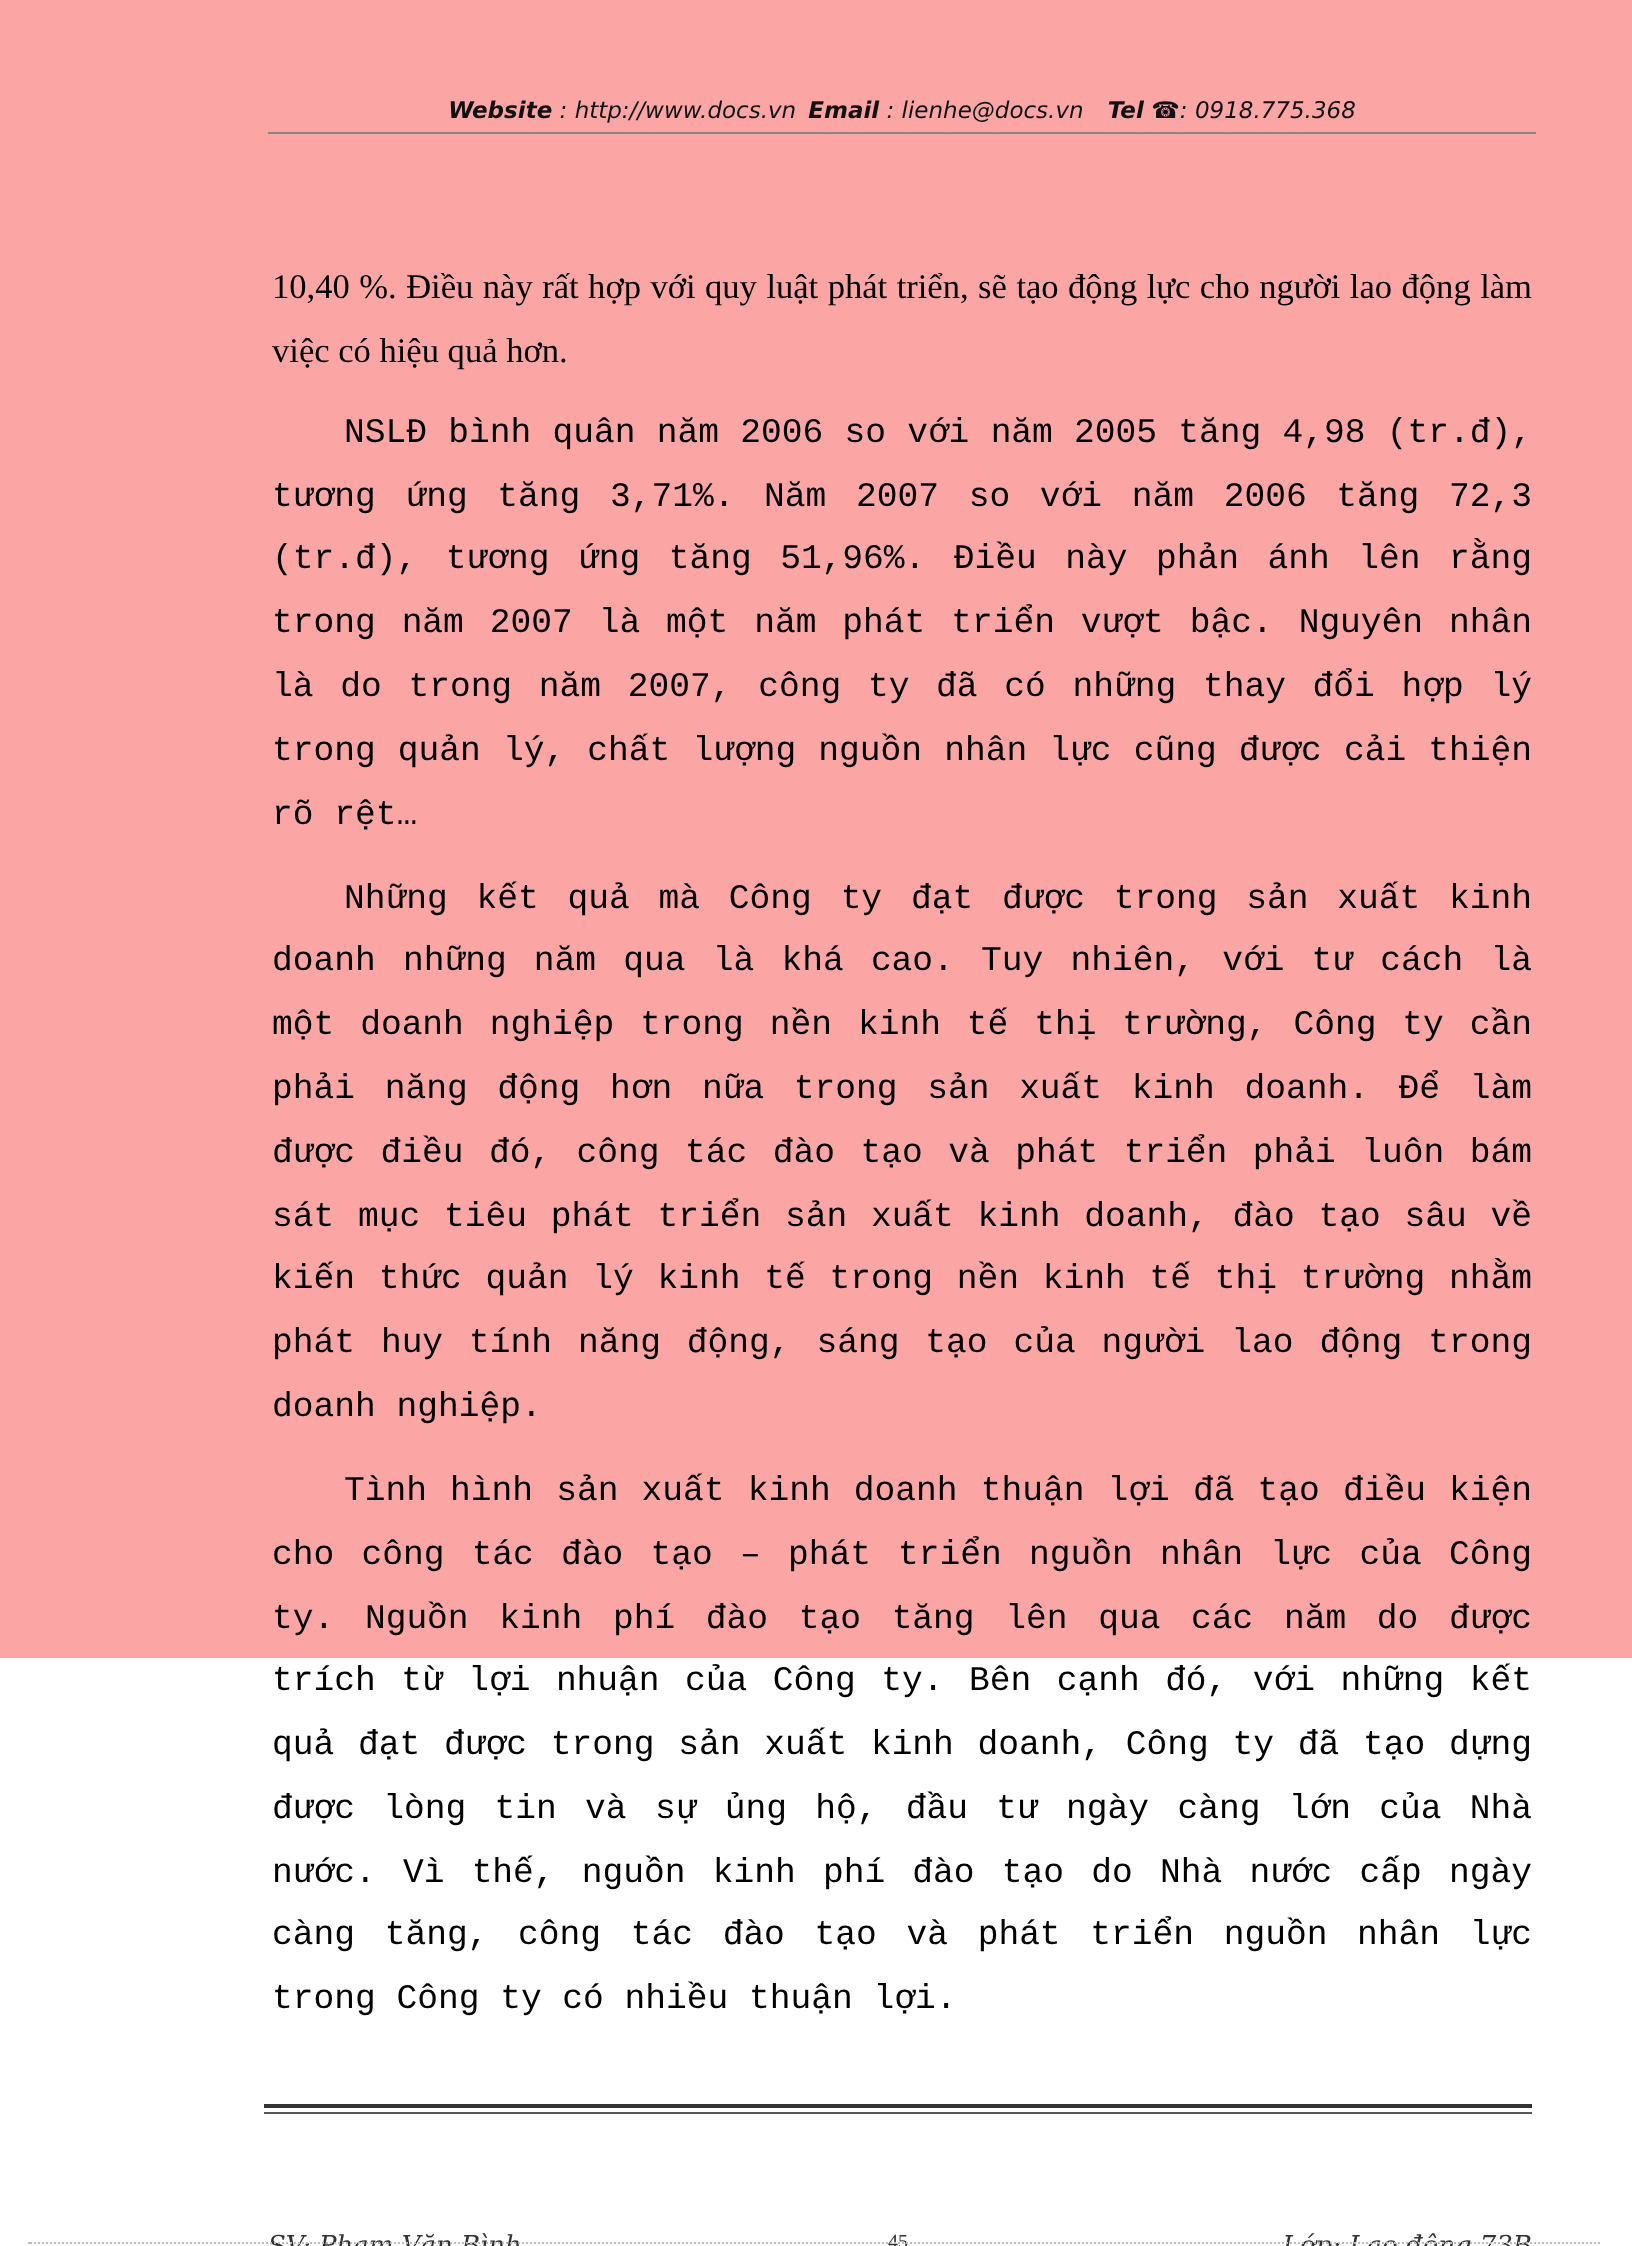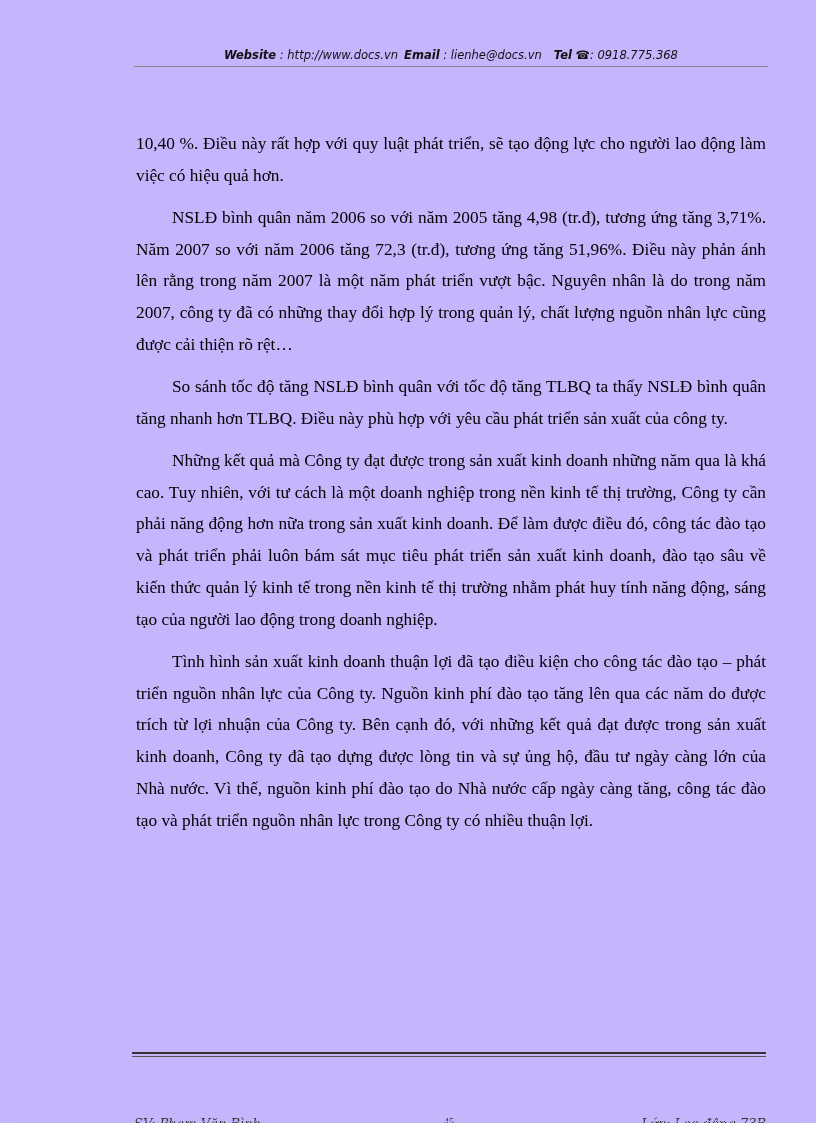--- a/index.html
+++ b/index.html
@@ -1,17 +1,17 @@
 <!DOCTYPE html>
 <html><head>
 <meta charset="utf-8">
 <style>
   html, body { margin: 0; padding: 0; background: #ffffff; }
   body { width: 816px; height: 1123px; position: relative; overflow: hidden; }
-  .page { position: absolute; left: 0; top: 0; width: 816px; height: 1123px; background: #c4b5fd; }
+  .page { position: absolute; left: 0; top: 0; width: 816px; height: 829px; background: #fca5a5; }
 
   .header {
     position: absolute; left: 134px; top: 48px; width: 634px;
     text-align: center;
     font-family: "DejaVu Sans", sans-serif;
     font-size: 11.5px; font-style: italic; color: #111;
     white-space: nowrap;
   }
   .header b { font-weight: bold; }
   .header .gap { display: inline-block; width: 6px; }
@@ -21,21 +21,21 @@
   }
 
   .body {
     position: absolute; left: 136px; top: 128px; width: 630px;
     font-family: "Liberation Serif", serif;
     font-size: 17.3px; color: #000;
     line-height: 31.8px;
     text-align: justify;
   }
   .body p { margin: 0 0 10.2px 0; text-indent: 0; }
-  .body p.indent { text-indent: 36px; }
+  .body p.indent { text-indent: 36px; font-family: Liberation Mono, monospace; }
 
   .footer-rule1 {
     position: absolute; left: 132px; top: 1052px; width: 634px; height: 0;
     border-top: 2px solid #333;
   }
   .footer-rule2 {
     position: absolute; left: 132px; top: 1056px; width: 634px; height: 0;
     border-top: 1px solid #555;
   }
   .footer {
@@ -58,21 +58,20 @@
 <div class="page">
 
   <div class="header">
     <b>Website</b><span> : </span><span>http://www.docs.vn</span><span class="gap"></span><b>Email</b><span>  : </span><span>lienhe@docs.vn</span><span class="gap"></span><span class="gap"></span><b>Tel</b> <b>☎</b><span>: </span><span>0918.775.368</span>
   </div>
   <div class="header-rule"></div>
 
   <div class="body">
     <p>10,40 %. Điều này rất hợp với quy luật phát triển, sẽ tạo động lực cho người lao động làm việc có hiệu quả hơn.</p>
     <p class="indent">NSLĐ bình quân năm 2006 so với năm 2005 tăng 4,98 (tr.đ), tương ứng tăng 3,71%. Năm 2007 so với năm 2006 tăng 72,3 (tr.đ), tương ứng tăng 51,96%. Điều này phản ánh lên rằng trong năm 2007 là một năm phát triển vượt bậc. Nguyên nhân là do trong năm 2007, công ty đã có những thay đổi hợp lý trong quản lý, chất lượng nguồn nhân lực cũng được cải thiện rõ rệt…</p>
-    <p class="indent">So sánh tốc độ tăng NSLĐ bình quân với tốc độ tăng TLBQ ta thấy NSLĐ bình quân tăng nhanh hơn TLBQ. Điều này phù hợp với yêu cầu phát triển sản xuất của công ty.</p>
     <p class="indent">Những kết quả mà Công ty đạt được trong sản xuất kinh doanh những năm qua là khá cao. Tuy nhiên, với tư cách là một doanh nghiệp trong nền kinh tế thị trường, Công ty cần phải năng động hơn nữa trong sản xuất kinh doanh. Để làm được điều đó, công tác đào tạo và phát triển phải luôn bám sát mục tiêu phát triển sản xuất kinh doanh, đào tạo sâu về kiến thức quản lý kinh tế trong nền kinh tế thị trường nhằm phát huy tính năng động, sáng tạo của người lao động trong doanh nghiệp.</p>
     <p class="indent">Tình hình sản xuất kinh doanh thuận lợi đã tạo điều kiện cho công tác đào tạo – phát triển nguồn nhân lực của Công ty. Nguồn kinh phí đào tạo tăng lên qua các năm do được trích từ lợi nhuận của Công ty. Bên cạnh đó, với những kết quả đạt được trong sản xuất kinh doanh, Công ty đã tạo dựng được lòng tin và sự ủng hộ, đầu tư ngày càng lớn của Nhà nước. Vì thế, nguồn kinh phí đào tạo do Nhà nước cấp ngày càng tăng, công tác đào tạo và phát triển nguồn nhân lực trong Công ty có nhiều thuận lợi.</p>
   </div>
 
   <div class="footer-rule1"></div>
   <div class="footer-rule2"></div>
   <div class="footer">
     <span class="left">SV: Phạm Văn Bình</span>
     <span class="center">45</span>
     <span class="right">Lớp: Lao động 73B</span>

